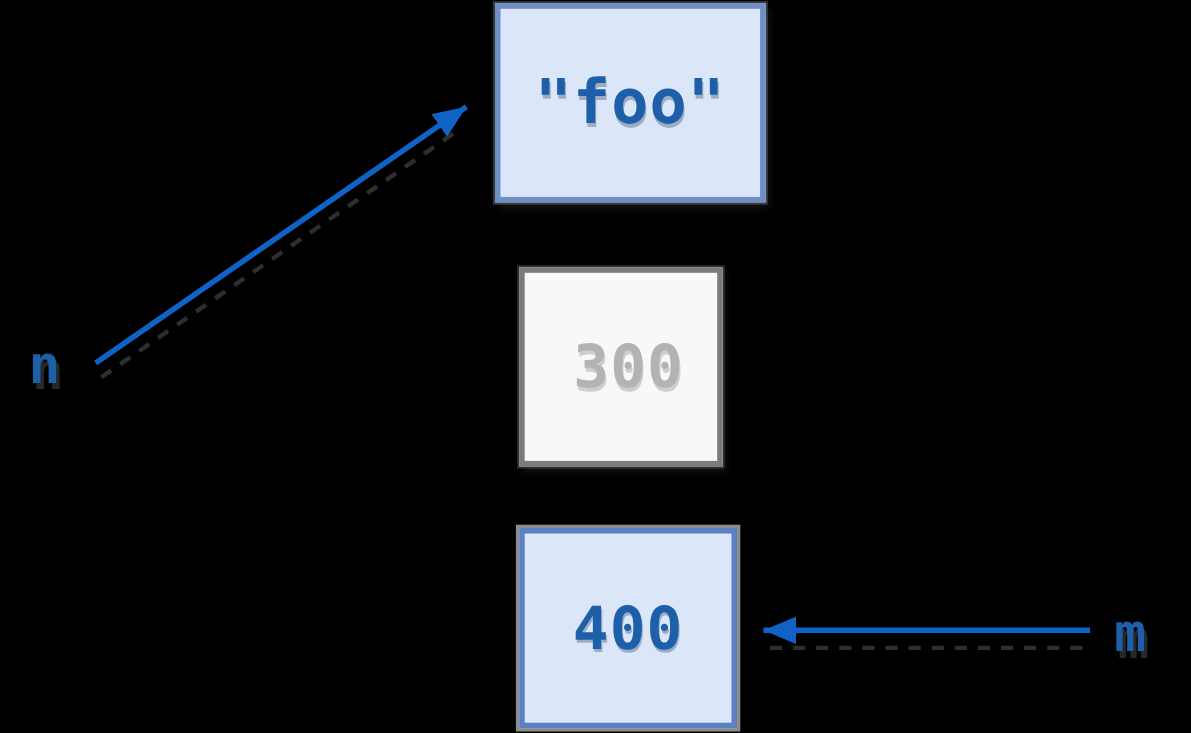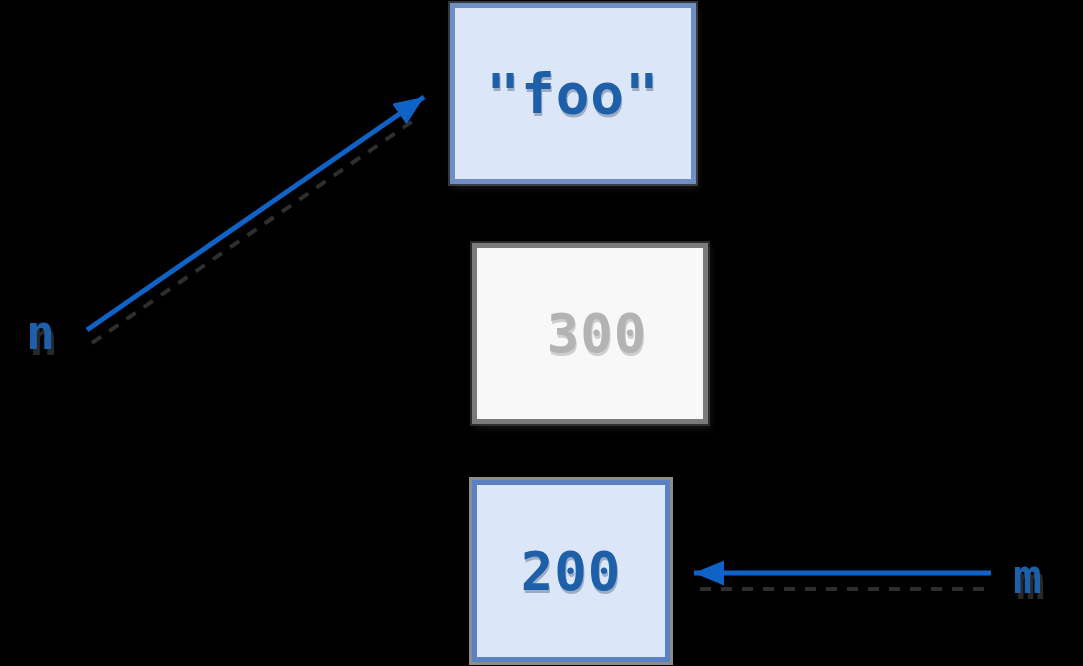--- a/index.html
+++ b/index.html
@@ -39,21 +39,21 @@
     border: 5px solid var(--box-border-blue, #6e8ec4);
     box-shadow: 0 0 0 2px rgba(95, 100, 110, 0.55), 3px 5px 7px rgba(40, 40, 40, 0.55);
     color: var(--text-blue, #1d5fa8);
     font-size: 56px;
     text-shadow: 1px 3px 0 rgba(10, 35, 80, 0.30);
   }
 
   .box-300 {
     left: 472px;
     top: 243px;
-    width: 236px;
+    width: 185px;
     height: 181px;
     background: var(--orphan-fill, #f8f8f8);
     border: 5px solid var(--orphan-border, #7b7b7b);
     box-shadow: 0 0 0 2px rgba(70, 70, 70, 0.6), 3px 5px 7px rgba(40, 40, 40, 0.5);
     color: var(--orphan-text, #b3b3b3);
     font-size: 54px;
     text-shadow: 1px 3px 0 rgba(110, 110, 110, 0.30);
     padding-left: 14px;
   }
 
@@ -113,21 +113,21 @@
 
   <div class="obj-box box-foo">
     <span>"foo"</span>
   </div>
 
   <div class="obj-box box-300">
     <span>300</span>
   </div>
 
   <div class="obj-box box-400">
-    <span>200</span>
+    <span>400</span>
   </div>
 
   <svg class="arrows-layer" width="1083" height="666" viewBox="0 0 1083 666">
     <defs>
       <marker id="head" markerWidth="7" markerHeight="6" refX="6" refY="2.5" orient="auto" markerUnits="strokeWidth">
         <path class="arrowhead" d="M0,0 L6,2.5 L0,5 Z"></path>
       </marker>
     </defs>
 
     <line class="arrow-shadow-line" x1="92" y1="343" x2="420" y2="116"></line>

